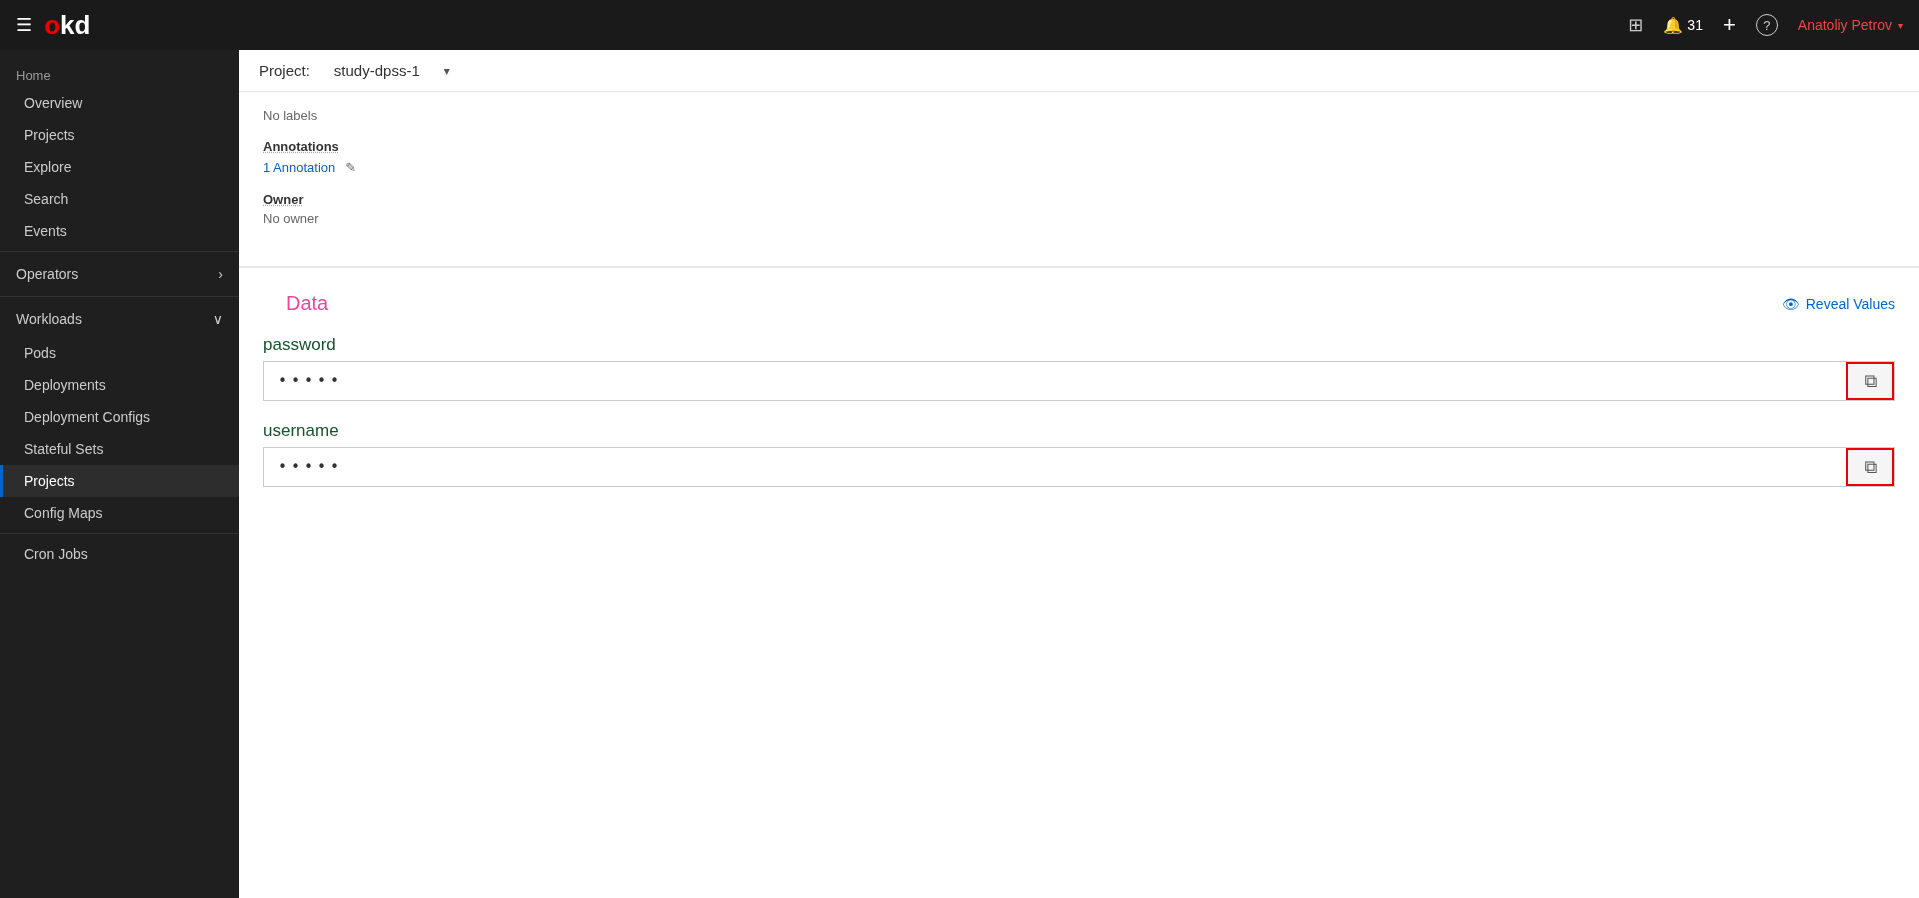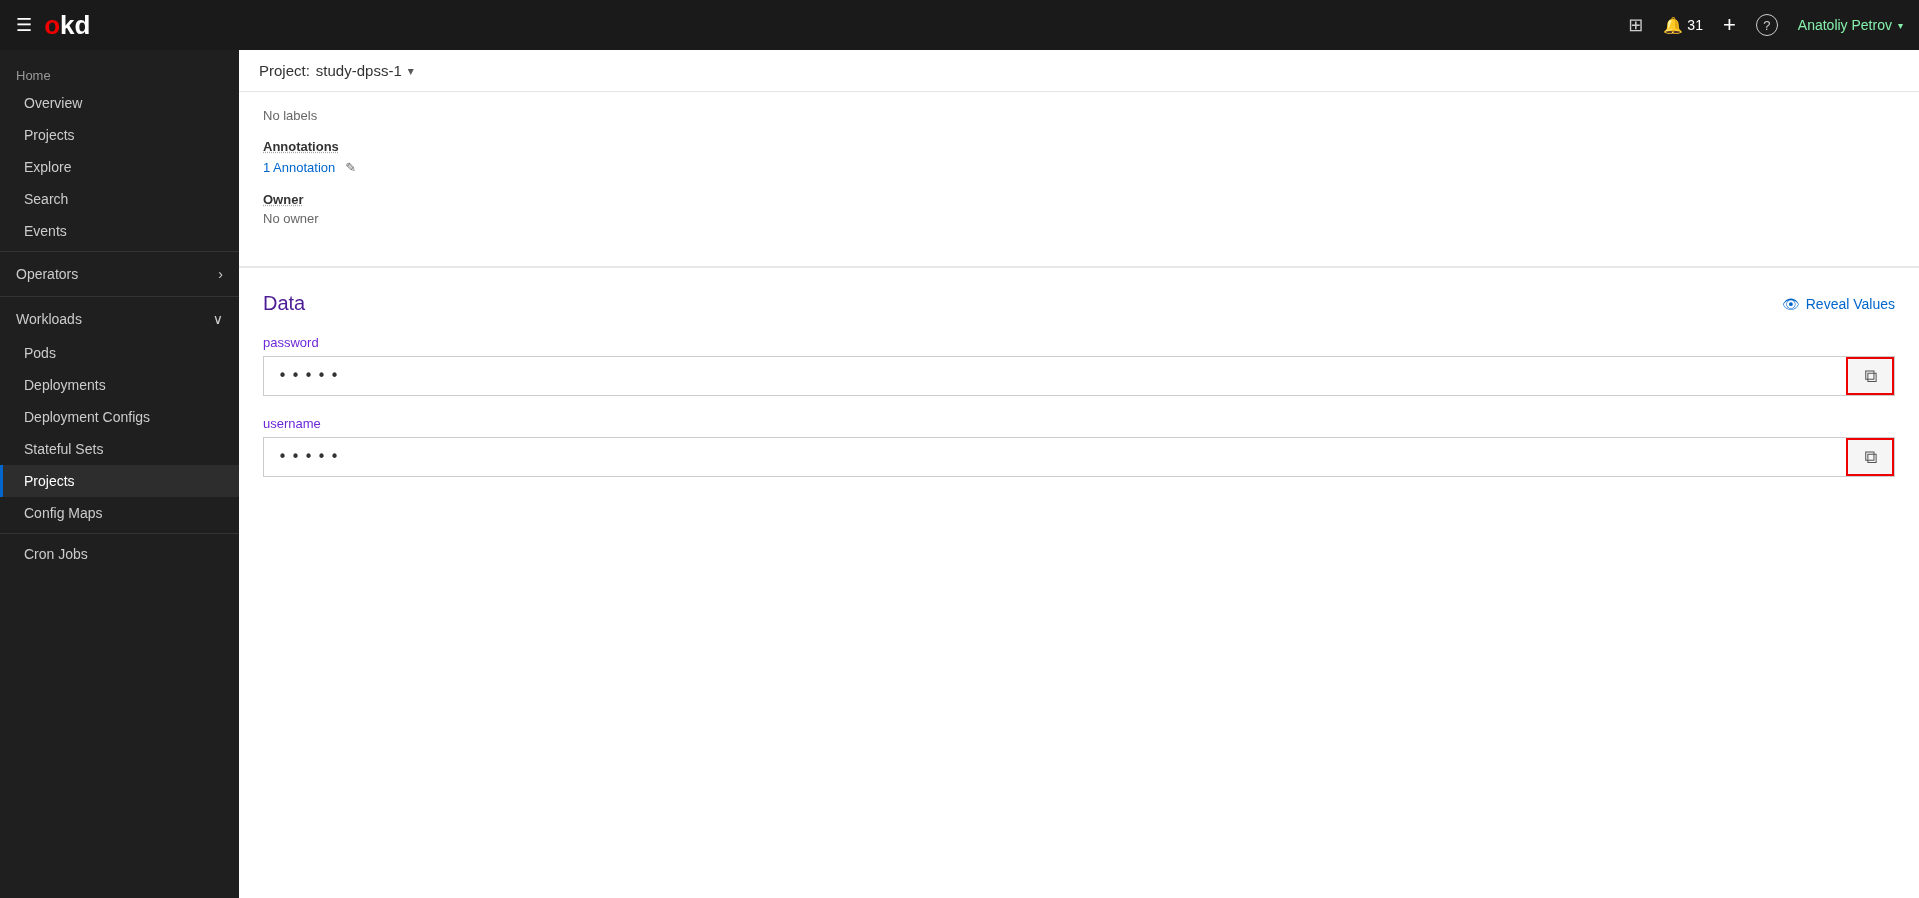--- a/index.html
+++ b/index.html
@@ -16,21 +16,21 @@
       justify-content: space-between;
     }
     .top-nav-left { display: flex; align-items: center; gap: 12px; }
     .hamburger-icon { color: #fff; font-size: 18px; cursor: pointer; }
     .logo { display: flex; align-items: center; font-size: 26px; font-weight: bold; color: #fff; }
     .logo .o-red { color: #e00; }
     .top-nav-right { display: flex; align-items: center; gap: 20px; color: #fff; }
     .nav-icon { cursor: pointer; color: #ccc; font-size: 18px; }
     .bell-badge { position: relative; display: inline-flex; align-items: center; gap: 4px; cursor: pointer; }
     .bell-badge .count { color: #fff; font-size: 14px; }
-    .user-menu { display: flex; align-items: center; gap: 6px; cursor: pointer; color: #86efac; font-size: 14px; }
+    .user-menu { display: flex; align-items: center; gap: 6px; cursor: pointer; color: #ef4444; font-size: 14px; }
     .user-menu .chevron { font-size: 10px; }
 
     
     .layout { display: flex; flex: 1; overflow: hidden; }
 
     
     .sidebar {
       width: 239px;
       background: #1f1f1f;
       color: #ccc;
@@ -85,21 +85,21 @@
     .project-bar {
       padding: 12px 20px;
       border-bottom: 1px solid #e5e5e5;
       display: flex;
       align-items: center;
       background: #fff;
     }
     .project-selector {
       display: flex;
       align-items: center;
-      gap: 6px;
+      gap: 24px;
       font-size: 15px;
       color: #333;
       cursor: pointer;
     }
     .project-selector .chevron { font-size: 12px; color: #555; }
 
     
     .meta-section {
       padding: 16px 24px 24px;
       border-bottom: 2px solid #e8e8e8;
@@ -123,39 +123,40 @@
     
     .data-section { padding: 24px; }
     .data-section-header {
       display: flex;
       align-items: center;
       justify-content: space-between;
       margin-bottom: 20px;
     }
     .data-section-title {
       font-size: 20px;
-      color: #4c1d95;
+      color: #ec4899;
       font-weight: 400;
+      margin-left: 23px;
     }
     .reveal-values-btn {
       color: #0066cc;
       font-size: 14px;
       cursor: pointer;
       display: flex;
       align-items: center;
       gap: 6px;
       background: none;
       border: none;
     }
 
     
     .data-field { margin-bottom: 20px; }
     .data-field-label {
-      font-size: 13px;
-      color: #6d28d9;
+      font-size: 17px;
+      color: #14532d;
       margin-bottom: 6px;
       font-weight: 400;
     }
     .data-field-row {
       display: flex;
       align-items: stretch;
       border: 1px solid #ccc;
     }
     .data-field-value {
       flex: 1;

